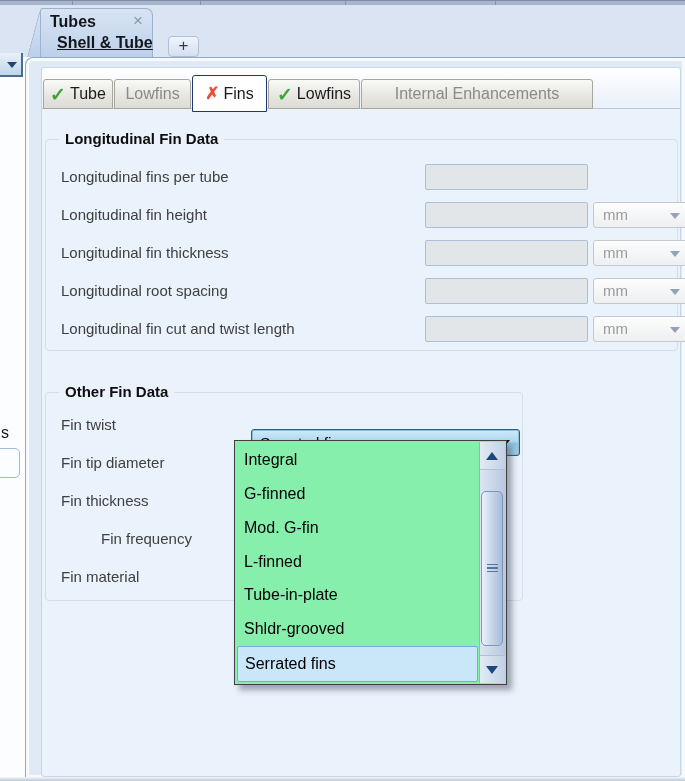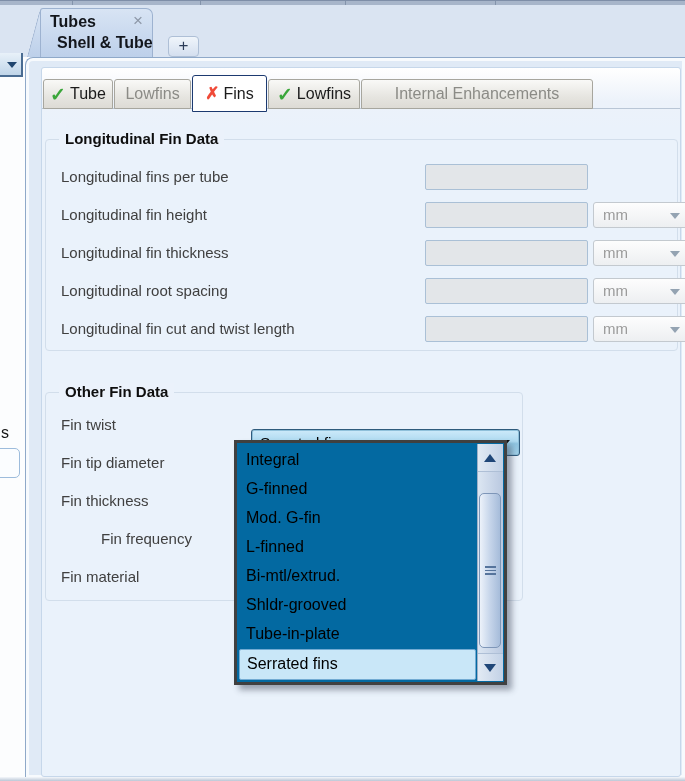--- a/index.html
+++ b/index.html
@@ -14,21 +14,21 @@
   
   .tab-bar { left:0; top:5px; width:685px; height:52px; background:#dae4f2; }
 
   .doc-tab { left:26px; top:8px; width:127px; height:49px; }
   .doc-tab-slant { position:absolute; left:1px; top:0; width:30px; height:49px;
     background:linear-gradient(#d8e4f4,#bdd0ea); border-left:1px solid #9db2d0; border-top:1px solid #9db2d0;
     transform:skewX(-15deg); transform-origin:bottom left; border-radius:6px 0 0 0; }
   .doc-tab-body { position:absolute; left:14px; right:0; top:0; bottom:0;
     background:linear-gradient(#d8e4f4,#bdd0ea); border:1px solid #9db2d0; border-bottom:none; border-radius:3px 7px 0 0; }
   .doc-tab-l1 { position:absolute; left:24px; top:5px; font-size:16px; font-weight:bold; color:#13161c; }
-  .doc-tab-l2 { position:absolute; left:31px; top:26px; font-size:16px; font-weight:bold; color:#13161c; }
+  .doc-tab-l2 { position:absolute; left:31px; top:26px; font-size:16px; font-weight:bold; color:#13161c;text-decoration:underline; }
   .doc-tab-close { position:absolute; right:6px; top:4px; width:18px; height:18px; text-align:center;
     line-height:18px; font-size:17px; color:#8d97a7; cursor:default; }
 
   .plus-btn { left:168px; top:36px; width:31px; height:21px; border:1px solid #aebfd6; border-radius:4px;
     background:linear-gradient(#f0f5fb,#d4dfef); color:#2c3c58; font-size:17px; line-height:18px; text-align:center; }
 
   
   .left-sliver { left:0; top:57px; width:25px; height:724px; background:#fcfdfe; }
   .left-combo { left:0; top:53px; width:23px; height:24px;
     background:linear-gradient(#e8f1f9,#c0d5e9); border-right:2px solid #4a6c92; border-bottom:2px solid #4a6c92; }
@@ -71,22 +71,22 @@
 
   
   .fin-combo { position:absolute; left:190px; top:18px; width:269px; height:27px;
     background:linear-gradient(#cdeafa 0%, #aedaf0 45%, #8fc5e1 55%, #a2d1e9 100%);
     border:1px solid #2f5b7c; box-shadow:inset 0 0 0 1px #8fc0da; border-radius:3px;
     font-size:15.5px; color:#000; line-height:25px; padding-left:8px; }
   .fin-combo .arr { position:absolute; right:9px; top:10px; width:0; height:0;
     border-left:6px solid transparent; border-right:6px solid transparent; border-top:7px solid #101010; }
 
   
-  .dropdown { left:234px; top:440px; width:273px; height:245px; background:#0369a1;
-    border:3px solid #404040; box-shadow:5px 5px 6px rgba(55,65,85,0.45); z-index:60; }
+  .dropdown { left:234px; top:440px; width:273px; height:245px; background:#86efac;
+    border:1px solid #404040; box-shadow:5px 5px 6px rgba(55,65,85,0.45); z-index:60; }
   .dd-items { position:absolute; left:2px; top:2px; right:28px; bottom:2px; display:flex; flex-direction:column; }
   .dd-item { flex:1; font-size:16px; color:#000; padding-left:7px; display:flex; align-items:center; }
   .dd-item.selected { background:#c9e7f8; border:1px solid #72abd3; border-radius:2px; }
 
   
   .dd-scroll { position:absolute; right:1px; top:1px; bottom:1px; width:26px;
     background:linear-gradient(90deg,#dce6f2,#b9c8e0); border-left:1px solid #9eb0c8; }
   .dd-btn-up { position:absolute; left:0; top:0; width:100%; height:28px;
     background:linear-gradient(90deg,#e2eaf4,#c2d1e6); border-bottom:1px solid #aebfd6; }
   .dd-btn-down { position:absolute; left:0; bottom:0; width:100%; height:28px;
@@ -206,23 +206,22 @@
     <span class="row-label" style="line-height:27px;text-align:center;">Fin material</span>
   </div>
 </div>
 
 <div class="abs dropdown">
   <div class="dd-items">
     <div class="dd-item">Integral</div>
     <div class="dd-item">G-finned</div>
     <div class="dd-item">Mod. G-fin</div>
     <div class="dd-item">L-finned</div>
-    <div class="dd-item">Bi-mtl/extrud.</div>
+    <div class="dd-item">Tube-in-plate</div>
     <div class="dd-item">Shldr-grooved</div>
-    <div class="dd-item">Tube-in-plate</div>
     <div class="dd-item selected">Serrated fins</div>
   </div>
   <div class="dd-scroll">
     <div class="dd-btn-up">
         <div class="tri-up"></div>
       </div>
     <div class="dd-thumb">
         <div class="dd-grip"></div>
       </div>
     <div class="dd-btn-down">

